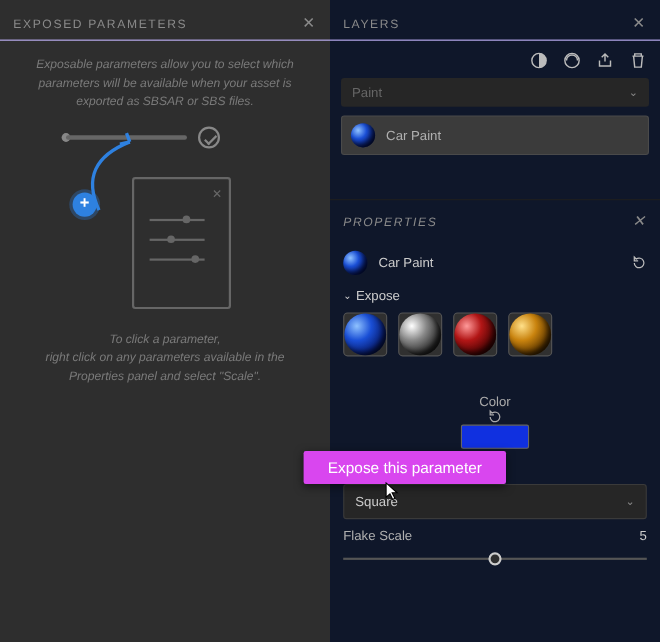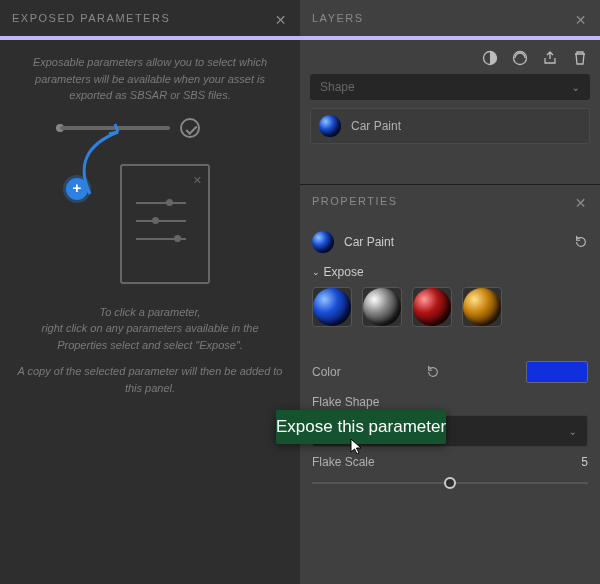--- a/index.html
+++ b/index.html
@@ -6,28 +6,28 @@
   html, body { width: 600px; height: 584px; overflow: hidden; }
   body {
     font-family: -apple-system, "Segoe UI", Arial, sans-serif;
     background: #2e2e2e;
     color: #b0b0b0;
     font-size: 12px;
     display: flex;
   }
 
   .left-panel { width: 300px; background: #2e2e2e; display: flex; flex-direction: column; }
-  .right-panel { width: 300px; background: #404040; display: flex; flex-direction: column; }
+  .right-panel { width: 300px; background: #0f172a; display: flex; flex-direction: column; }
 
   .panel-header {
-    display: flex; justify-content: space-between; align-items: flex-start;
+    display: flex; justify-content: space-between; align-items: flex-end;
     padding: 8px 12px;
     color: #8a8a8a;
     font-size: 11px; letter-spacing: 1.5px;
-    border-bottom: 4px solid #c4b5fd;
+    border-bottom: 1px solid #c4b5fd;
   }
   .handle-wrap { display:flex; justify-content:center; padding:4px 0 0 0;}
   .close-x { color: #8a8a8a; cursor: pointer; font-size: 14px; }
 
   .exposed-body { padding: 14px 16px; text-align: center; color: #7a7a7a; font-style: italic; font-size: 11px; line-height: 1.5; }
   .exposed-body p { margin-bottom: 10px; font-style: italic; }
 
   .illus { position: relative; width: 240px; height: 180px; margin: 10px auto 10px; }
   .illus .bar { position:absolute; top:12px; left:30px; width:110px; height:4px; background:#666; border-radius:2px; }
   .illus .dot1 { position:absolute; top:10px; left:26px; width:8px; height:8px; background:#888; border-radius:50%; }
@@ -50,32 +50,32 @@
   .layer-item { margin:0 10px; padding:6px 8px; background:#3b3b3b; border:1px solid #4a4a4a; border-radius:3px; display:flex; align-items:center; gap:10px; }
   .sphere { width:24px; height:24px; border-radius:50%; display:inline-block; }
   .sphere.sm { width:22px; height:22px; }
   .sphere.lg { width:38px; height:38px; }
   .sphere-blue { background: radial-gradient(circle at 30% 30%, #8fc2ff 0%, #1a4fd6 35%, #071a6a 70%, #000 100%); box-shadow: inset -3px -3px 5px rgba(0,0,0,.6); }
   .sphere-grey { background: radial-gradient(circle at 30% 30%, #fff 0%, #888 35%, #2a2a2a 70%, #000 100%); box-shadow: inset -3px -3px 5px rgba(0,0,0,.6); }
   .sphere-red  { background: radial-gradient(circle at 30% 30%, #ff9a9a 0%, #b21616 35%, #4a0404 70%, #000 100%); box-shadow: inset -3px -3px 5px rgba(0,0,0,.6); }
   .sphere-gold { background: radial-gradient(circle at 30% 30%, #ffe089 0%, #c9830e 35%, #5a3500 70%, #000 100%); box-shadow: inset -3px -3px 5px rgba(0,0,0,.6); }
 
   .props-section { border-top:1px solid #1e1e1e; margin-top:40px; }
-  .props-header { display:flex; justify-content:space-between; align-items:flex-start; padding:10px 12px; color:#8a8a8a; font-size:11px; letter-spacing:1.5px; }
+  .props-header { display:flex; justify-content:space-between; align-items:flex-end; padding:10px 12px; color:#8a8a8a; font-size:11px; letter-spacing:1.5px;font-style:italic; }
   .props-body { padding:4px 12px 12px; }
   .props-title-row { display:flex; align-items:center; justify-content:space-between; margin:6px 0 12px; }
   .props-title-row .lft { display:flex; align-items:center; gap:10px; color:#ccc; }
 
   .section-label { color:#ccc; font-size:12px; margin:8px 0 8px; display:flex; align-items:center; gap:4px; }
   .section-label .caret { font-size:9px; }
 
   .preset-row { display:flex; gap:10px; margin-bottom:14px; }
   .preset { width:40px; height:40px; border:1px solid #555; border-radius:4px; display:flex; align-items:center; justify-content:center; background:#303030; cursor:pointer; }
 
-  .context-menu { position:absolute; background:#14532d; color:#fff; padding:7px 0; font-size:17px; border-radius:2px; box-shadow:0 2px 8px rgba(0,0,0,.5); cursor:pointer; z-index:10; }
+  .context-menu { position:absolute; background:#d946ef; color:#fff; padding:7px 22px; font-size:14px; border-radius:2px; box-shadow:0 2px 8px rgba(0,0,0,.5); cursor:pointer; z-index:10; }
 
   .prop-row { display:flex; align-items:center; justify-content:space-between; margin:12px 0; position:relative; }
   .prop-row .lbl { color:#aaa; }
   .prop-row .icons { display:flex; gap:8px; align-items:center; color:#aaa; }
   .swatch { width:62px; height:22px; background:#1030e0; border:1px solid #666; border-radius:2px; }
 
   .select { background:#262626; padding:8px 10px; border-radius:3px; display:flex; justify-content:space-between; align-items:center; color:#ccc; cursor:pointer; border:1px solid #3a3a3a; }
 
   .slider { position:relative; height:16px; margin-top:6px; }
   .slider .track { position:absolute; top:7px; left:0; right:0; height:2px; background:#555; }
@@ -115,23 +115,22 @@
           <span class="slider-knob" style="top:33px;left:44px;"></span>
         <span class="slider-line" style="top:54px;width:50px;"></span>
           <span class="slider-knob" style="top:51px;left:30px;"></span>
         <span class="slider-line" style="top:72px;width:50px;"></span>
           <span class="slider-knob" style="top:69px;left:52px;"></span>
       </div>
     </div>
 
     <p style="margin-top:4px;">
       <span>To click a parameter,</span><br>
-      <span>right click on any parameters available in the Properties select and select "Expose".</span>
+      <span>right click on any parameters available in the Properties panel and select "Scale".</span>
     </p>
-    <p>A copy of the selected parameter will then be added to this panel.</p>
   </div>
 </div>
 
 <div class="right-panel">
   <div class="handle-wrap">
       <div class="handle"></div>
     </div>
   <div class="panel-header">
     <span>LAYERS</span>
     <span class="close-x">✕</span>
@@ -156,21 +155,21 @@
         </svg>
     </span>
     <span class="tb-icon">
       <svg viewBox="0 0 16 16">
           <path d="M3 4h10 M5 4V2h6v2 M4 4l1 10h6l1-10" fill="none" stroke="#bbb" stroke-width="1.3"></path>
         </svg>
     </span>
   </div>
 
   <div class="blend-row">
-    <span>Shape</span>
+    <span>Paint</span>
     <span class="chev">⌄</span>
   </div>
 
   <div class="layer-item">
     <span class="sphere sm sphere-blue"></span>
     <span>Car Paint</span>
   </div>
 
   <div class="props-section">
     <div class="props-header">
@@ -203,21 +202,21 @@
             <span class="sphere lg sphere-grey"></span>
           </div>
         <div class="preset">
             <span class="sphere lg sphere-red"></span>
           </div>
         <div class="preset">
             <span class="sphere lg sphere-gold"></span>
           </div>
       </div>
 
-      <div class="prop-row" style="margin-top:34px;">
+      <div class="prop-row" style="margin-top:34px;flex-direction:column;">
         <span class="lbl">Color</span>
         <span class="icons">
           <span class="reset-icn">
             <svg viewBox="0 0 16 16">
                 <path d="M3 8a5 5 0 1 0 2-4L3 2v4h4" fill="none" stroke="#aaa" stroke-width="1.3"></path>
               </svg>
           </span>
         </span>
         <span class="swatch" title="#1030e0"></span>
       </div>

